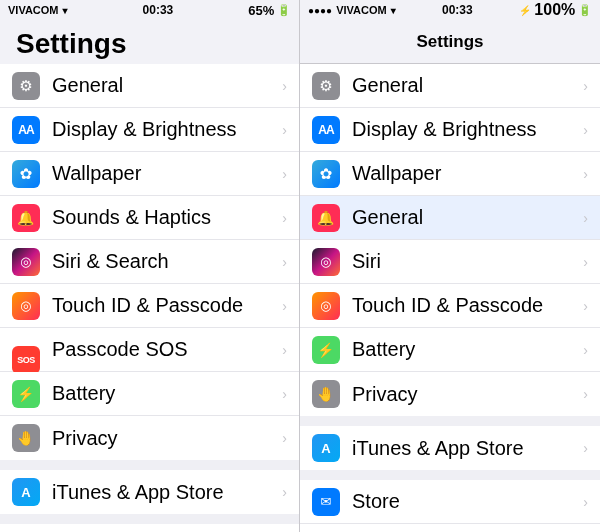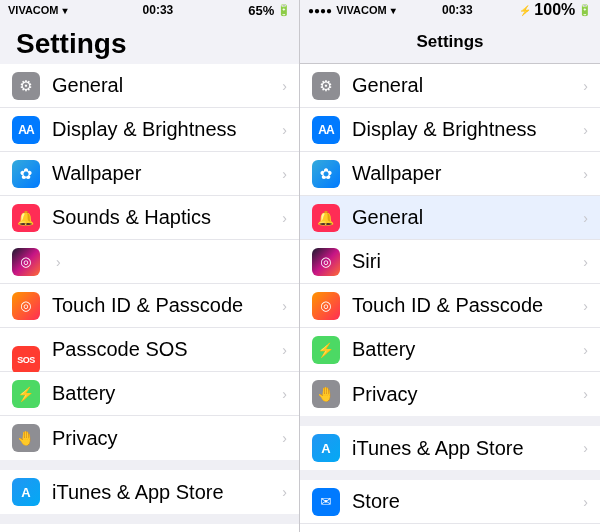--- a/index.html
+++ b/index.html
@@ -159,20 +159,21 @@
         <span class="item-label">Wallpaper</span>
         <span class="item-chevron">›</span>
       </div>
       <div class="settings-item">
         <div class="item-icon icon-sounds" style="font-size:14px;">🔔</div>
         <span class="item-label">Sounds &amp; Haptics</span>
         <span class="item-chevron">›</span>
       </div>
       <div class="settings-item">
         <div class="item-icon" style="background: linear-gradient(135deg,#1a1a2e 0%,#c71585 50%,#ff6b35 100%);font-size:13px;">◎</div>
+        <span class="item-label">Siri &amp; Search</span>
         <span class="item-chevron">›</span>
       </div>
       <div class="settings-item">
         <div class="item-icon" style="background: linear-gradient(135deg,#ff9500,#ff2d55);font-size:13px;">◎</div>
         <span class="item-label">Touch ID &amp; Passcode</span>
         <span class="item-chevron">›</span>
       </div>
       <div class="settings-item">
         <div class="item-icon icon-emergency" style="font-size:9px;font-weight:700;letter-spacing:-0.5px;">SOS</div>
         <span class="item-label">Passcode SOS</span>

